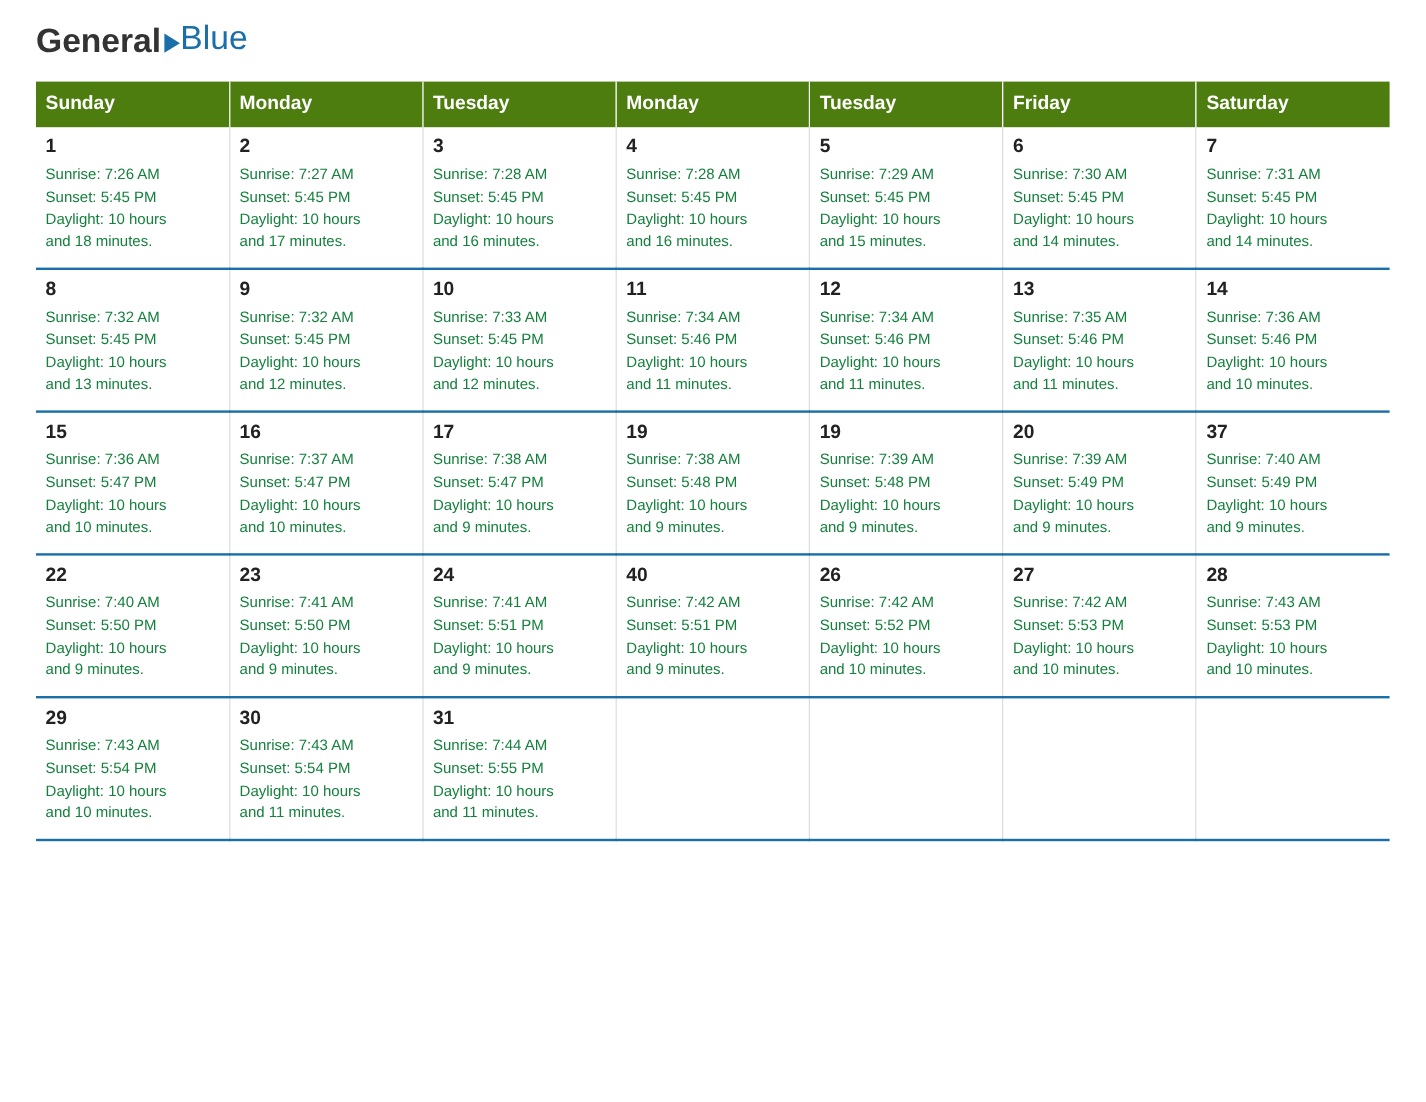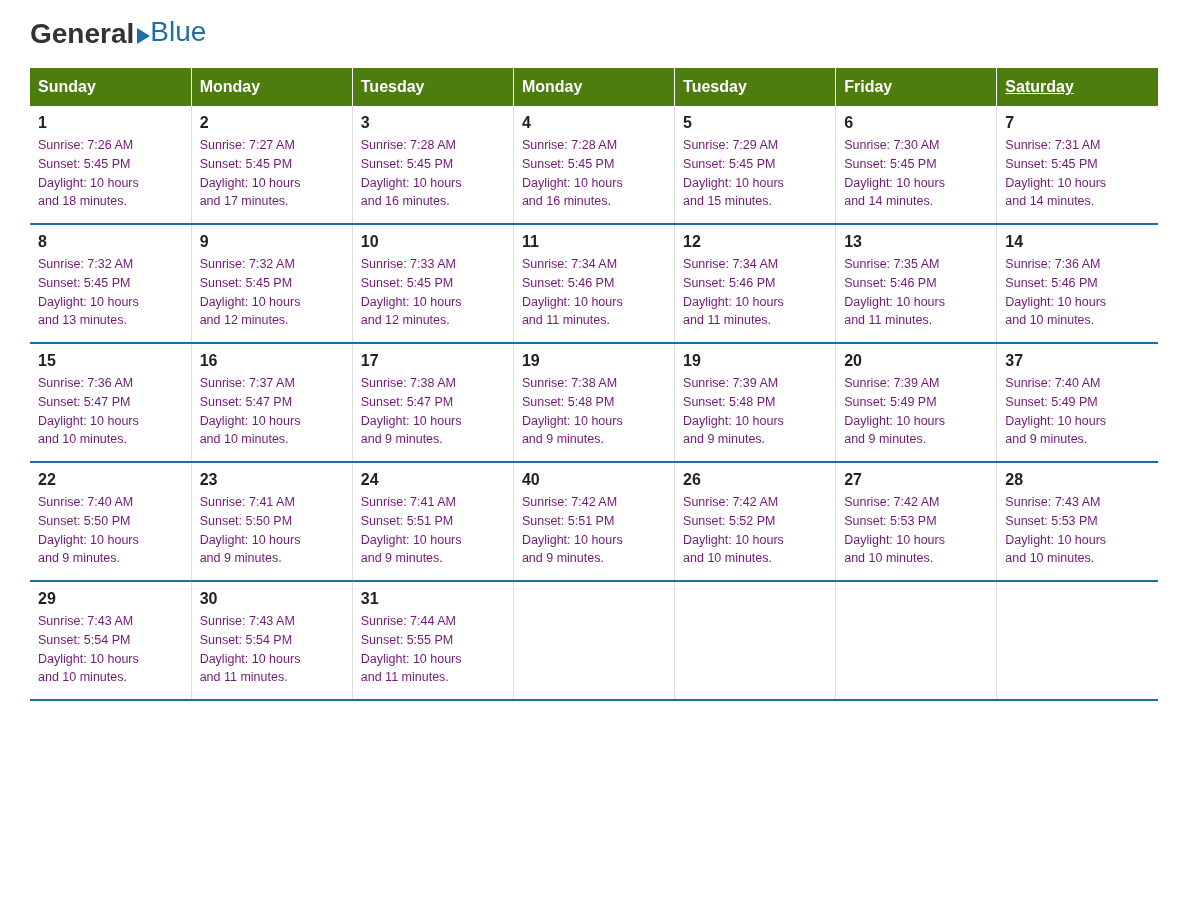--- a/index.html
+++ b/index.html
@@ -60,21 +60,20 @@
     }
     thead th {
       padding: 10px 8px;
       text-align: left;
       font-size: 16px;
       font-weight: bold;
       border-right: 1px solid #fff;
     }
     thead th:last-child {
       border-right: none;
-      text-decoration: underline;
     }
     tbody tr {
       border-bottom: 2px solid #1a6fa8;
     }
     tbody td {
       padding: 8px 8px 12px 8px;
       vertical-align: top;
       font-size: 13px;
       color: #333;
       border-right: 1px solid #ddd;
@@ -86,21 +85,21 @@
     .day-number {
       font-size: 16px;
       font-weight: bold;
       color: #222;
       display: block;
       margin-bottom: 4px;
     }
     .day-info {
       font-size: 12.5px;
       line-height: 1.5;
-      color: #701a75;
+      color: #15803d;
     }
     .empty-cell {
       background: #fff;
     }
   </style>
 </head>
 <body>
 
 <div class="header">
   <div class="logo">

